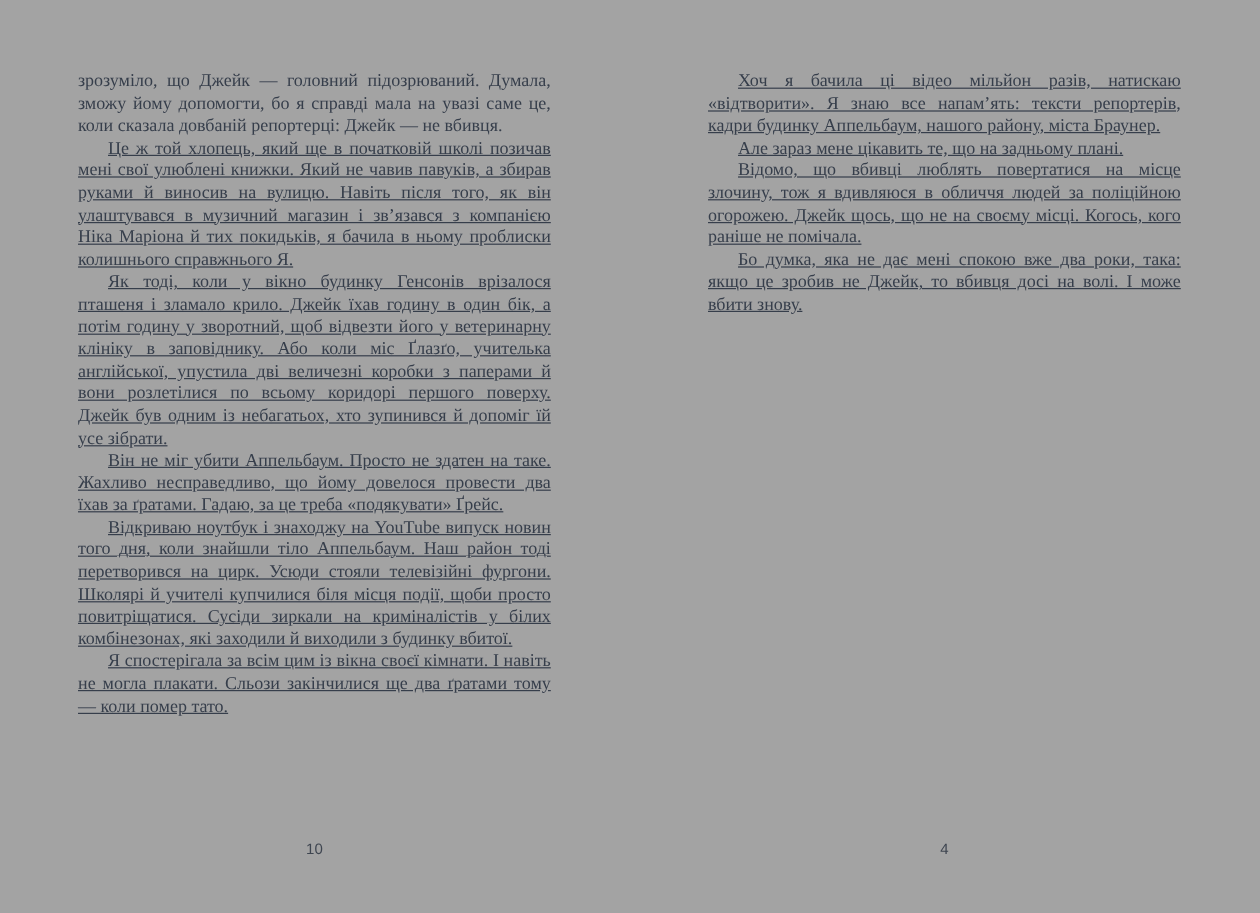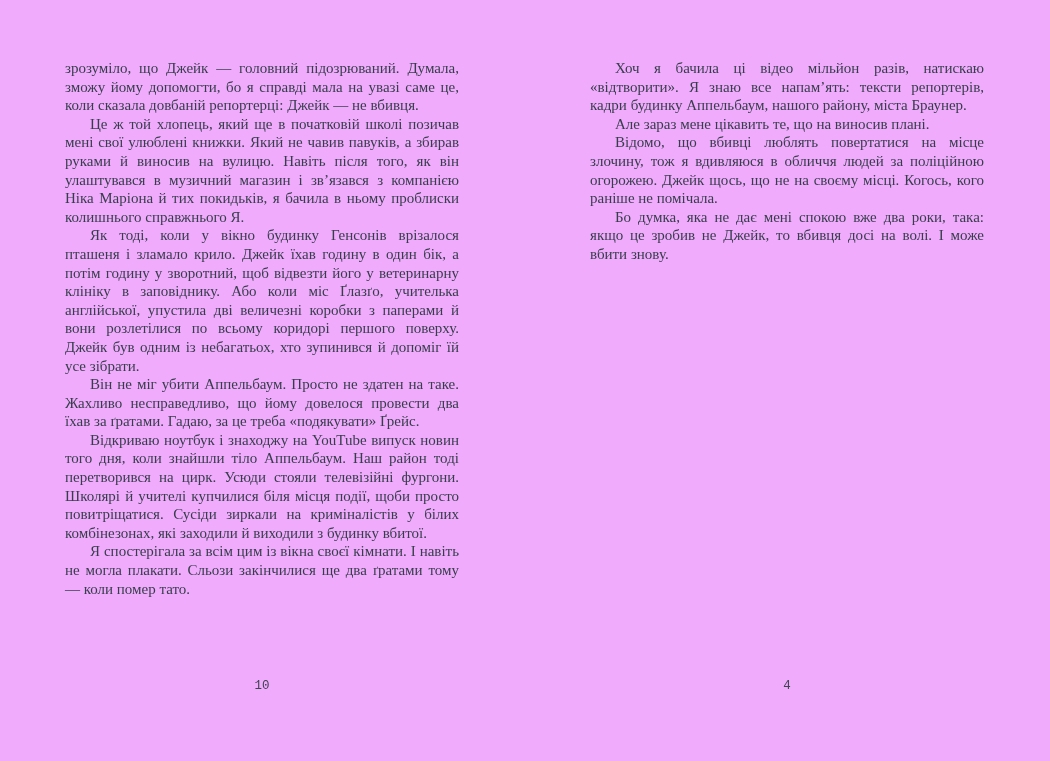--- a/index.html
+++ b/index.html
@@ -4,46 +4,46 @@
 <style>
   html, body {
     margin: 0;
     padding: 0;
     background: #ffffff;
   }
   .spread {
     position: relative;
     width: 1050px;
     height: 761px;
-    background: #f0abfc;
+    background: #a3a3a3;
     color: #363e4b;
     font-family: "Liberation Serif", "DejaVu Serif", serif;
     overflow: hidden;
   }
   .page-text {
     position: absolute;
     top: 59px;
     width: 394px;
     font-size: 15px;
     line-height: 18.6px;
     text-align: justify;
   }
   .page-left .page-text { left: 65px; }
   .page-right .page-text { left: 590px; }
   .para {
     margin: 0;
     padding: 0;
   }
-  .para.indent { text-indent: 25px; }
+  .para.indent { text-indent: 25px; text-decoration: underline; }
   .page-number {
     position: absolute;
-    top: 679px;
+    top: 701px;
     width: 394px;
     text-align: center;
-    font-family: Liberation Mono, monospace;
+    font-family: Liberation Sans, sans-serif;
     font-size: 12.5px;
     color: #3e4550;
   }
   .page-left .page-number { left: 65px; }
   .page-right .page-number { left: 590px; }
 </style>
 </head>
 <body>
 
 <div class="spread">
@@ -54,19 +54,19 @@
         <p class="para indent">Як тоді, коли у вікно будинку Генсонів врізалося пташеня і зламало крило. Джейк їхав годину в один бік, а потім годину у зворотний, щоб відвезти його у ветеринарну клініку в заповіднику. Або коли міс Ґлазґо, учителька англійської, упустила дві величезні коробки з паперами й вони розлетілися по всьому коридорі першого поверху. Джейк був одним із небагатьох, хто зупинився й допоміг їй усе зібрати.</p>
         <p class="para indent">Він не міг убити Аппельбаум. Просто не здатен на таке. Жахливо несправедливо, що йому довелося провести два їхав за ґратами. Гадаю, за це треба «подякувати» Ґрейс.</p>
         <p class="para indent">Відкриваю ноутбук і знаходжу на YouTube випуск новин того дня, коли знайшли тіло Аппельбаум. Наш район тоді перетворився на цирк. Усюди стояли телевізійні фургони. Школярі й учителі купчилися біля місця події, щоби просто повитріщатися. Сусіди зиркали на криміналістів у білих комбінезонах, які заходили й виходили з будинку вбитої.</p>
         <p class="para indent">Я спостерігала за всім цим із вікна своєї кімнати. І навіть не могла плакати. Сльози закінчилися ще два ґратами тому — коли помер тато.</p>
       </div>
     <div class="page-number">10</div>
   </section>
   <section class="page page-right">
     <div class="page-text">
         <p class="para indent">Хоч я бачила ці відео мільйон разів, натискаю «відтворити». Я знаю все напам’ять: тексти репортерів, кадри будинку Аппельбаум, нашого району, міста Браунер.</p>
-        <p class="para indent">Але зараз мене цікавить те, що на виносив плані.</p>
+        <p class="para indent">Але зараз мене цікавить те, що на задньому плані.</p>
         <p class="para indent">Відомо, що вбивці люблять повертатися на місце злочину, тож я вдивляюся в обличчя людей за поліційною огорожею. Джейк щось, що не на своєму місці. Когось, кого раніше не помічала.</p>
         <p class="para indent">Бо думка, яка не дає мені спокою вже два роки, така: якщо це зробив не Джейк, то вбивця досі на волі. І може вбити знову.</p>
       </div>
     <div class="page-number">4</div>
   </section>
 </div>
 
 </body></html>

